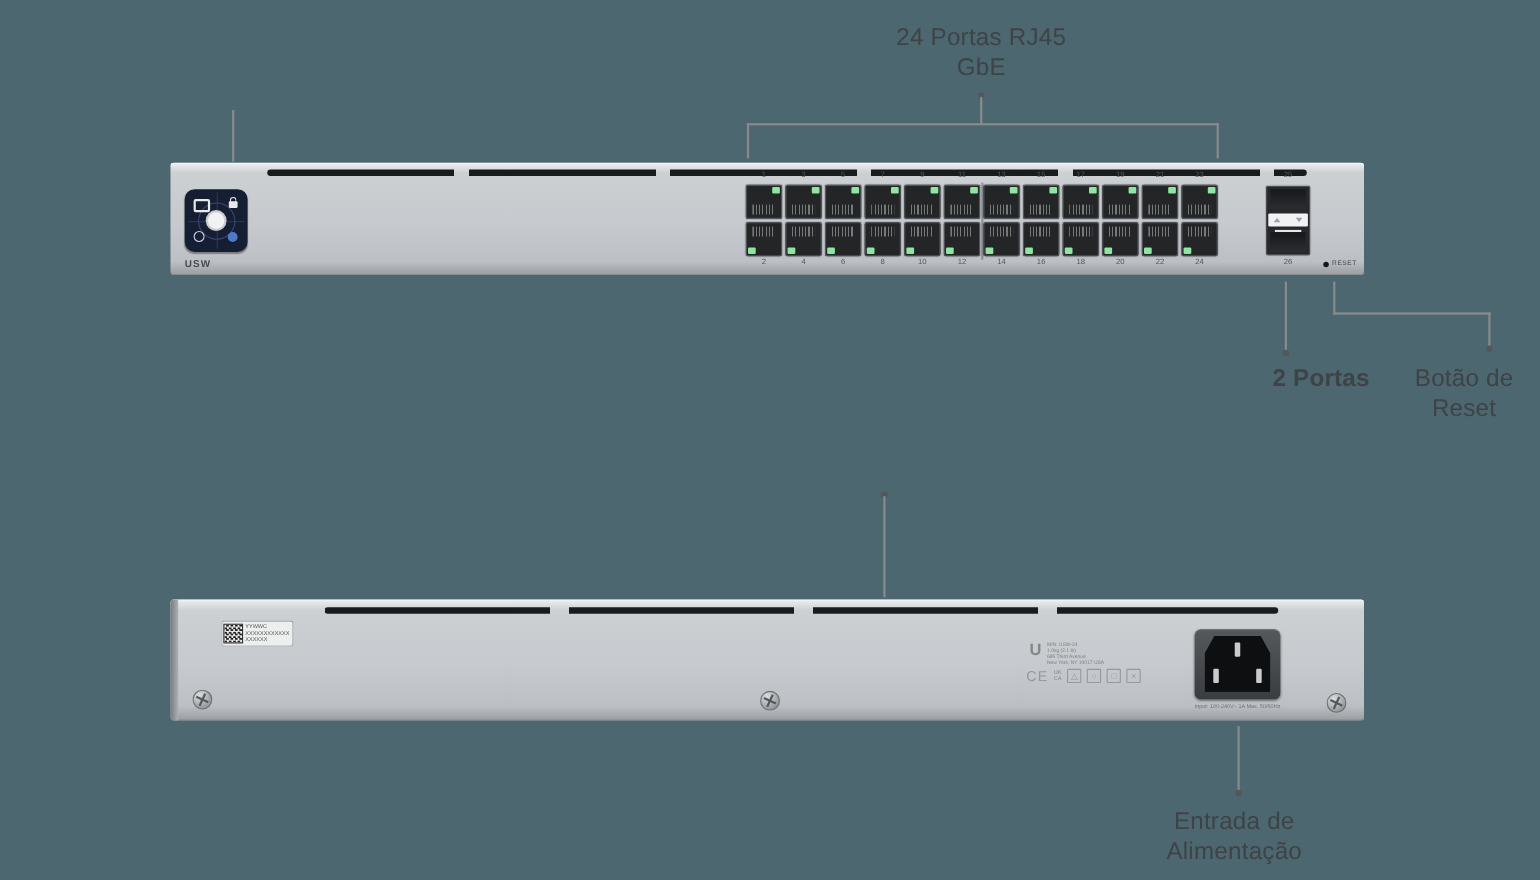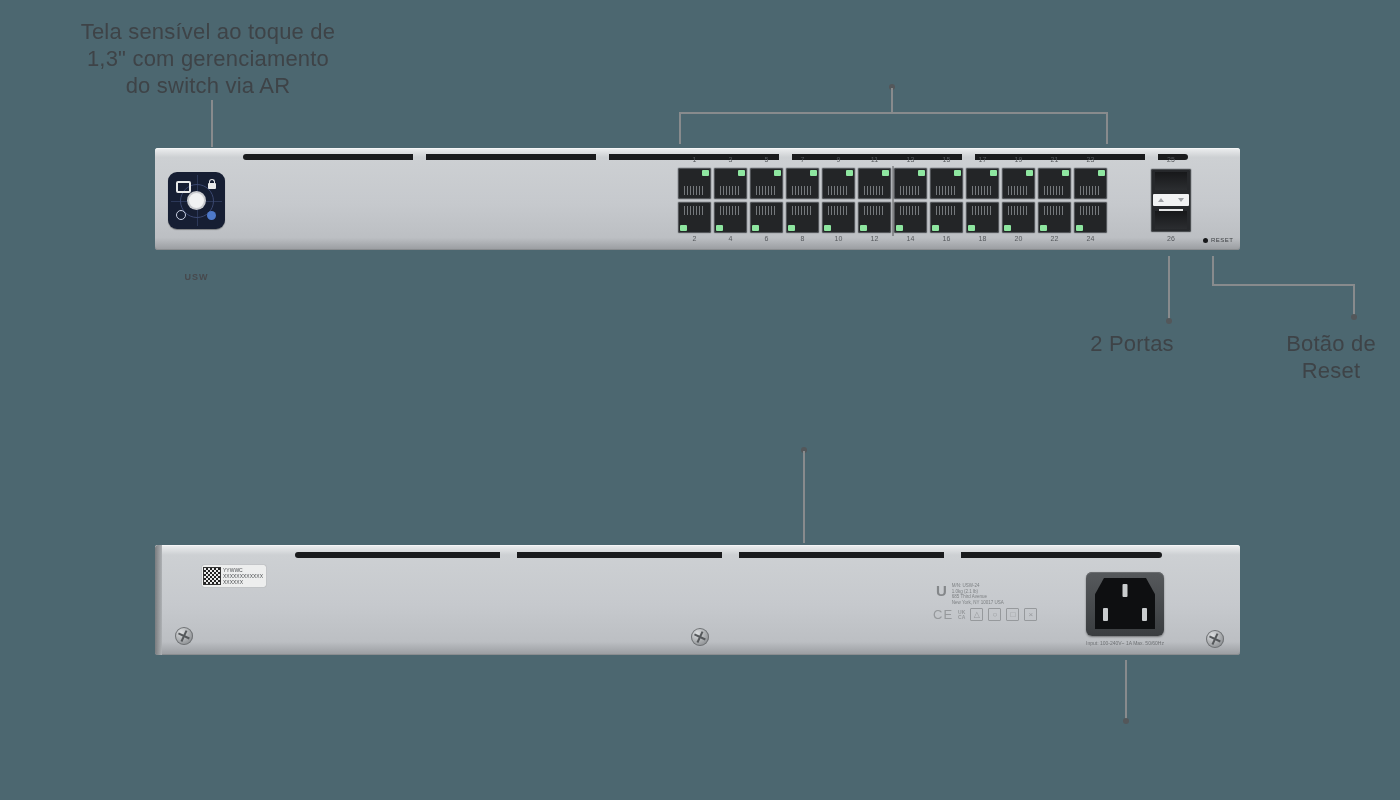--- a/index.html
+++ b/index.html
@@ -3,21 +3,21 @@
 <meta charset="utf-8">
 <style>
   html,body{margin:0;padding:0;background:#4C6770;}
   .canvas{position:relative;width:1400px;height:800px;background:#4C6770;overflow:hidden;
           font-family:"Liberation Sans",sans-serif;}
 
   
   .ann{position:absolute;color:#3E4347;font-size:22px;line-height:27px;text-align:center;letter-spacing:.2px;}
   .ann-touch{left:58px;top:18px;width:300px;}
   .ann-rj45{left:742px;top:20px;width:300px;}
-  .ann-sfp{left:1032px;top:330px;width:200px;}
+  .ann-sfp{left:1101px;top:330px;width:200px;font-weight:bold;}
   .ann-reset{left:1231px;top:330px;width:200px;}
   .ann-cool{left:555px;top:415px;width:500px;}
   .ann-power{left:1022px;top:733px;width:200px;}
 
   
   .cline{position:absolute;background:#888B8D;}
   .cdot{position:absolute;width:6px;height:6px;border-radius:50%;background:#53575A;}
 
   
   .chassis{position:absolute;left:155px;width:1085px;background:linear-gradient(#EDEff0,#CDD0D3 9%,#C6C9CD 55%,#BCBFC3 88%,#999CA0);border-radius:3px;box-shadow:inset 0 1px 0 #F5F6F7, inset 0 -1px 0 #8A8D90;}
@@ -32,21 +32,21 @@
   .screen{position:absolute;left:13px;top:24px;width:57px;height:57px;background:#161E33;border-radius:9px;box-shadow:0 1px 1px rgba(0,0,0,.35);}
   .scr-cross-h{position:absolute;left:3px;right:3px;top:50%;height:1px;background:#2C3858;}
   .scr-cross-v{position:absolute;top:3px;bottom:3px;left:50%;width:1px;background:#2C3858;}
   .scr-ring{position:absolute;left:50%;top:50%;width:32px;height:32px;margin:-17px 0 0 -17px;border:1px solid #3A4770;border-radius:50%;}
   .scr-center{position:absolute;left:50%;top:50%;width:15px;height:15px;margin:-8px 0 0 -8px;background:#F1F2F3;border-radius:50%;box-shadow:0 0 0 2px #C9CBCF;}
   .icon-display{position:absolute;left:8px;top:9px;width:11px;height:8px;border:2px solid #E8E9EA;border-radius:2px;}
   .icon-lock{position:absolute;right:9px;top:11px;width:8px;height:6px;background:#E8E9EA;border-radius:1px;}
   .icon-lock::before{content:"";position:absolute;left:1px;top:-4px;width:4px;height:4px;border:1.5px solid #E8E9EA;border-bottom:none;border-radius:3px 3px 0 0;}
   .icon-clock{position:absolute;left:8px;bottom:9px;width:8px;height:8px;border:1.5px solid #C9D0E2;border-radius:50%;}
   .icon-dot{position:absolute;right:9px;bottom:9px;width:9px;height:9px;background:#4E79C9;border-radius:50%;}
-  .usw-label{position:absolute;left:13px;top:87px;width:57px;text-align:center;font-size:9px;font-weight:bold;color:#47494D;letter-spacing:1px;margin-top:37px;}
+  .usw-label{position:absolute;left:13px;top:87px;width:57px;font-size:9px;font-weight:bold;color:#47494D;letter-spacing:1px;}
 
   
   .port-columns{position:absolute;left:523px;top:20px;display:flex;gap:3px;}
   .port-col{display:flex;flex-direction:column;gap:3px;}
   .port{width:33px;height:31px;background:#232527;border-radius:2px;position:relative;box-shadow:inset 0 0 0 1px #53565A, 0 0 0 1px #AEB1B5;}
   .port .led{position:absolute;width:7px;height:6px;background:#8EE6A0;border-radius:1px;}
   .port.top .led{top:2px;right:2px;}
   .port.bot .led{bottom:2px;left:2px;}
   .port .pins{position:absolute;left:6px;right:6px;height:9px;background:repeating-linear-gradient(90deg,#84888C 0 1px,transparent 1px 3px);opacity:.85;}
   .port.top .pins{bottom:4px;}
@@ -95,31 +95,34 @@
   .screw{position:absolute;width:18px;height:18px;border-radius:50%;background:radial-gradient(circle at 35% 30%,#DCDEE0,#8F9295 75%);box-shadow:inset 0 0 0 1px #6F7275;}
   .screw::before,.screw::after{content:"";position:absolute;left:50%;top:50%;background:#55585B;}
   .screw::before{width:12px;height:1.5px;margin:-1px 0 0 -6px;transform:rotate(25deg);}
   .screw::after{width:1.5px;height:12px;margin:-6px 0 0 -1px;transform:rotate(25deg);}
 </style>
 </head>
 <body>
 
 <div class="canvas">
 
-  <div class="ann ann-touch">
-    <div>Tela sensível ao toque de</div>
-    <div>1,3" com gerenciamento</div>
-    <div>do switch via AR</div>
+  <div class="ann ann-rj45">
+    <div>24 Portas RJ45</div>
+    <div>GbE</div>
   </div>
   <div class="ann ann-sfp">
     <div>2 Portas</div>
   </div>
   <div class="ann ann-reset">
     <div>Botão de</div>
     <div>Reset</div>
+  </div>
+  <div class="ann ann-power">
+    <div>Entrada de</div>
+    <div>Alimentação</div>
   </div>
 
   <div class="cline" style="left:211px;top:100px;width:2px;height:47px;"></div>
 
   <div class="cdot" style="left:889px;top:84px;"></div>
   <div class="cline" style="left:891px;top:88px;width:2px;height:25px;"></div>
   <div class="cline" style="left:679px;top:112px;width:429px;height:2px;"></div>
   <div class="cline" style="left:679px;top:112px;width:2px;height:32px;"></div>
   <div class="cline" style="left:1106px;top:112px;width:2px;height:32px;"></div>
 

